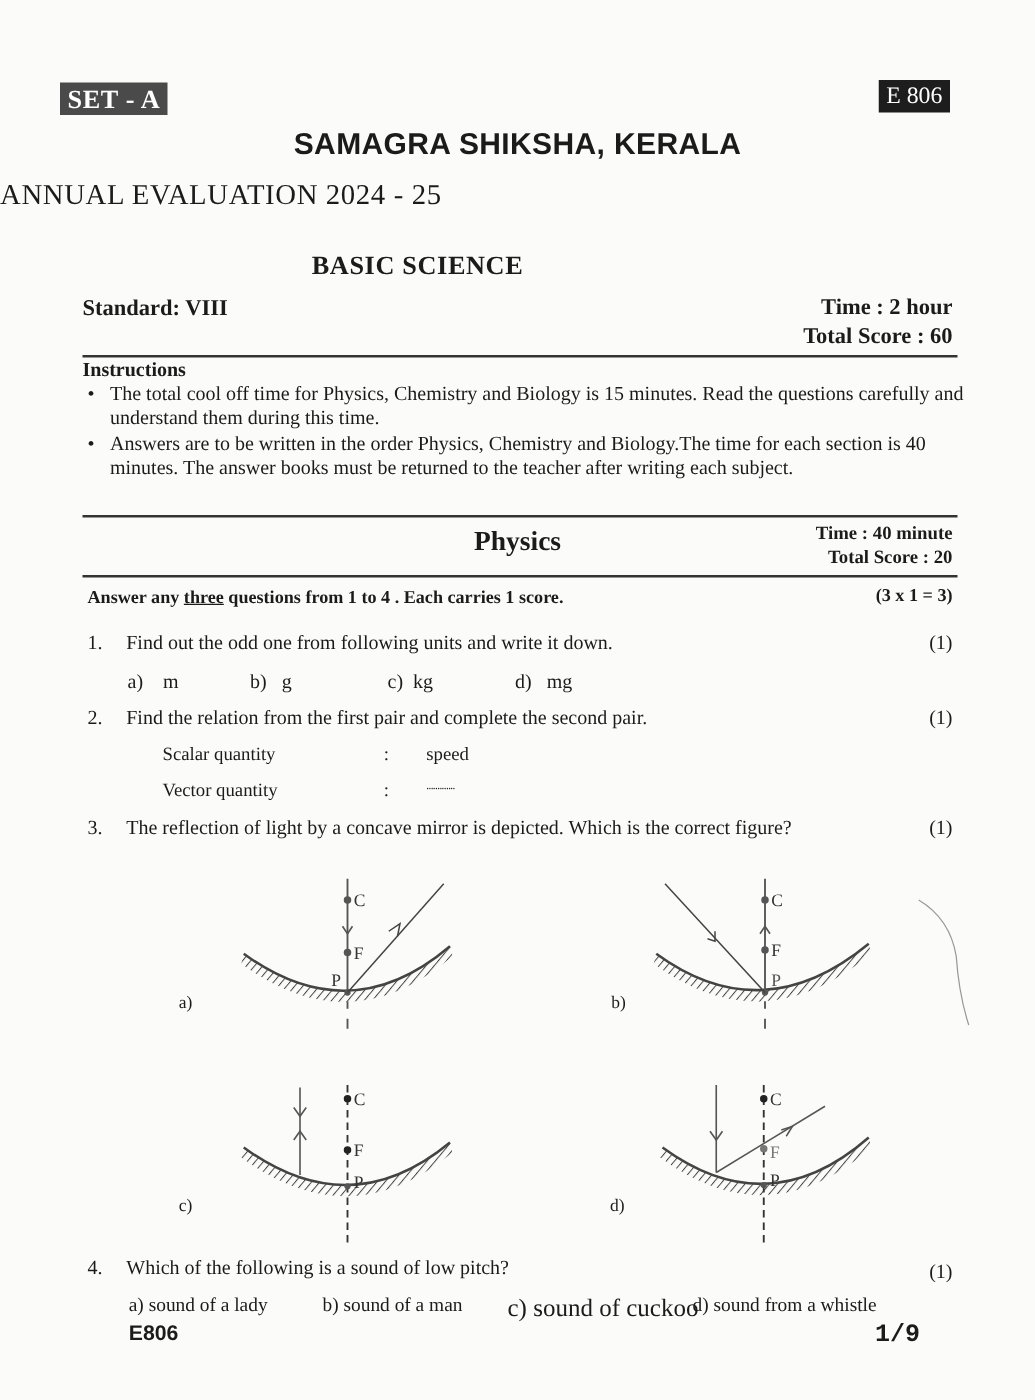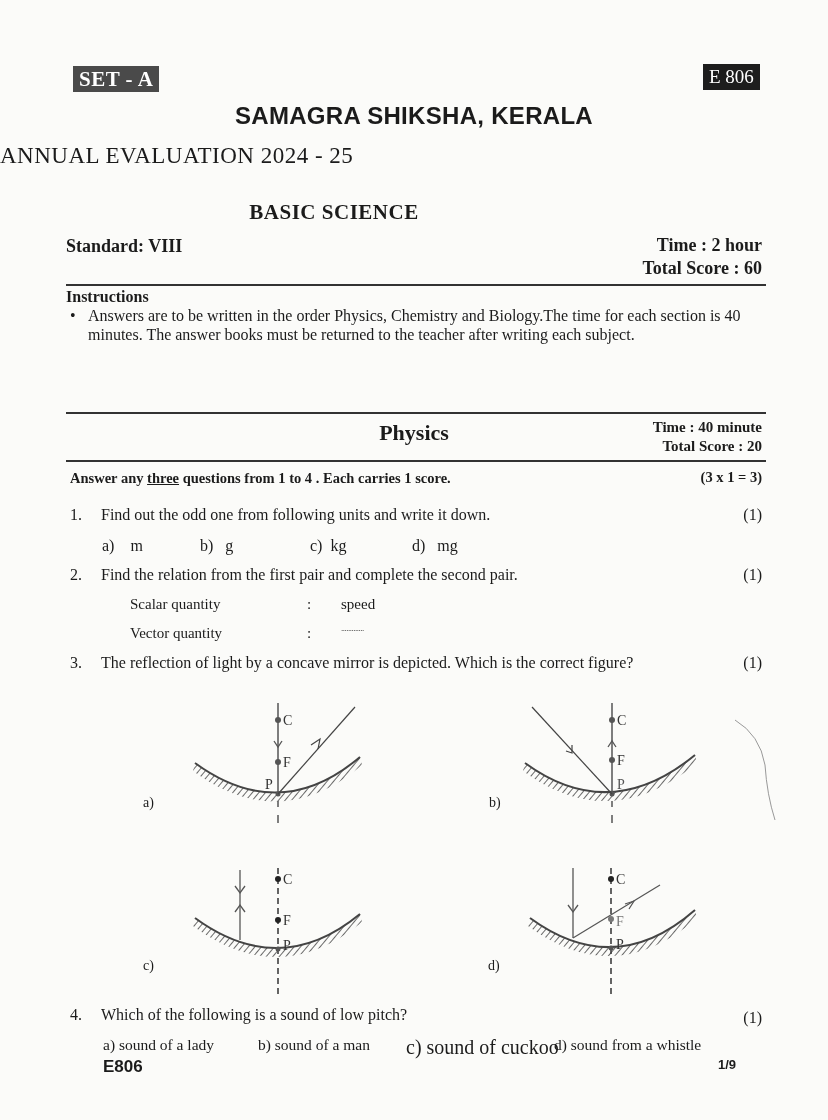--- a/index.html
+++ b/index.html
@@ -2,21 +2,21 @@
 <html><head>
 <meta charset="utf-8">
 <style>
   html, body { margin: 0; padding: 0; }
   body {
     width: 828px; height: 1120px; background: #fbfbf9; position: relative; overflow: hidden;
     font-family: "DejaVu Serif", serif; color: #1b1b1b;
   }
   .abs { position: absolute; }
   .badge-set {
-    left: 73px; top: 66px; background: #4a4a4a; color: #fff; font-family: "Liberation Serif", serif;
+    left: 48px; top: 66px; background: #4a4a4a; color: #fff; font-family: "Liberation Serif", serif;
     font-size: 21px; font-weight: bold; padding: 0px 6px; line-height: 26px; letter-spacing: 0.5px;
   }
   .badge-code {
     left: 703px; top: 64px; background: #1d1d1d; color: #fff; font-family: "Liberation Serif", serif;
     font-size: 19px; padding: 0 6px; line-height: 26px;
   }
   .title1 { left: 0; width: 828px; top: 102px; text-align: center; font-family: "Liberation Sans", sans-serif; font-weight: bold; font-size: 24px; letter-spacing: 0.3px; }
   .title2 { left: 0; width: 828px; top: 143px; font-family: "Liberation Serif", serif; font-size: 23px; letter-spacing: 0.5px; }
   .title3 { left: 0; width: 668px; top: 200px; text-align: center; font-family: "Liberation Serif", serif; font-size: 21px; font-weight: bold; letter-spacing: 0.5px;}
   .standard { left: 66px; top: 236px; font-family: "Liberation Serif", serif; font-size: 18px; font-weight: bold; }
@@ -30,40 +30,41 @@
   .time-sub { right: 66px; top: 418px; text-align: right; font-family: "Liberation Serif", serif; font-size: 15px; font-weight: bold; line-height: 19px; }
   .directive { left: 70px; top: 470px; font-family: "Liberation Serif", serif; font-size: 14.5px; font-weight: bold; text-align: center; }
   .directive u { text-decoration: underline; }
   .directive-score { right: 66px; top: 469px; font-family: "Liberation Serif", serif; font-size: 14.5px; font-weight: bold; }
   .qnum { left: 70px; font-family: "Liberation Serif", serif; font-size: 16px; }
   .qtext { left: 101px; font-family: "Liberation Serif", serif; font-size: 16px; }
   .qscore { right: 66px; font-family: "Liberation Serif", serif; font-size: 16px; }
   .opt { font-family: "Liberation Serif", serif; font-size: 16px; }
   .fig-label { font-family: "Liberation Serif", serif; font-size: 14px; }
   .footer-code { left: 103px; top: 1057px; font-family: "Liberation Sans", sans-serif; font-weight: bold; font-size: 17px; }
-  .footer-page { right: 92px; top: 1057px; font-family: Liberation Sans, sans-serif; font-weight: bold; font-size: 13px; text-align: center; }
+  .footer-page { right: 92px; top: 1057px; font-family: Liberation Mono, monospace; font-weight: bold; font-size: 20px; text-align: center; }
   svg text { font-family: "Liberation Serif", serif; }
 </style>
 </head>
 <body>
 
 <div class="abs badge-set">SET - A</div>
 <div class="abs badge-code">E 806</div>
 <div class="abs title1">SAMAGRA SHIKSHA, KERALA</div>
 <div class="abs title2">ANNUAL EVALUATION 2024 - 25</div>
 <div class="abs title3">BASIC SCIENCE</div>
 <div class="abs standard">Standard: VIII</div>
 <div class="abs time-main">
   <div>Time : 2 hour</div>
   <div>Total Score : 60</div>
 </div>
 <div class="abs rule" style="top:284px;"></div>
 
 <div class="abs instr-head">Instructions</div>
 <ul class="abs instr-list">
+  <li>The total cool off time for Physics, Chemistry and Biology is 15 minutes. Read the questions carefully and understand them during this time.</li>
   <li>Answers are to be written in the order Physics, Chemistry and Biology.The time for each section is 40 minutes. The answer books must be returned to the teacher after writing each subject.</li>
 </ul>
 <div class="abs rule" style="top:412px;"></div>
 
 <div class="abs subject">Physics</div>
 <div class="abs time-sub">
   <div>Time : 40 minute</div>
   <div>Total Score : 20</div>
 </div>
 <div class="abs rule" style="top:460px;"></div>

